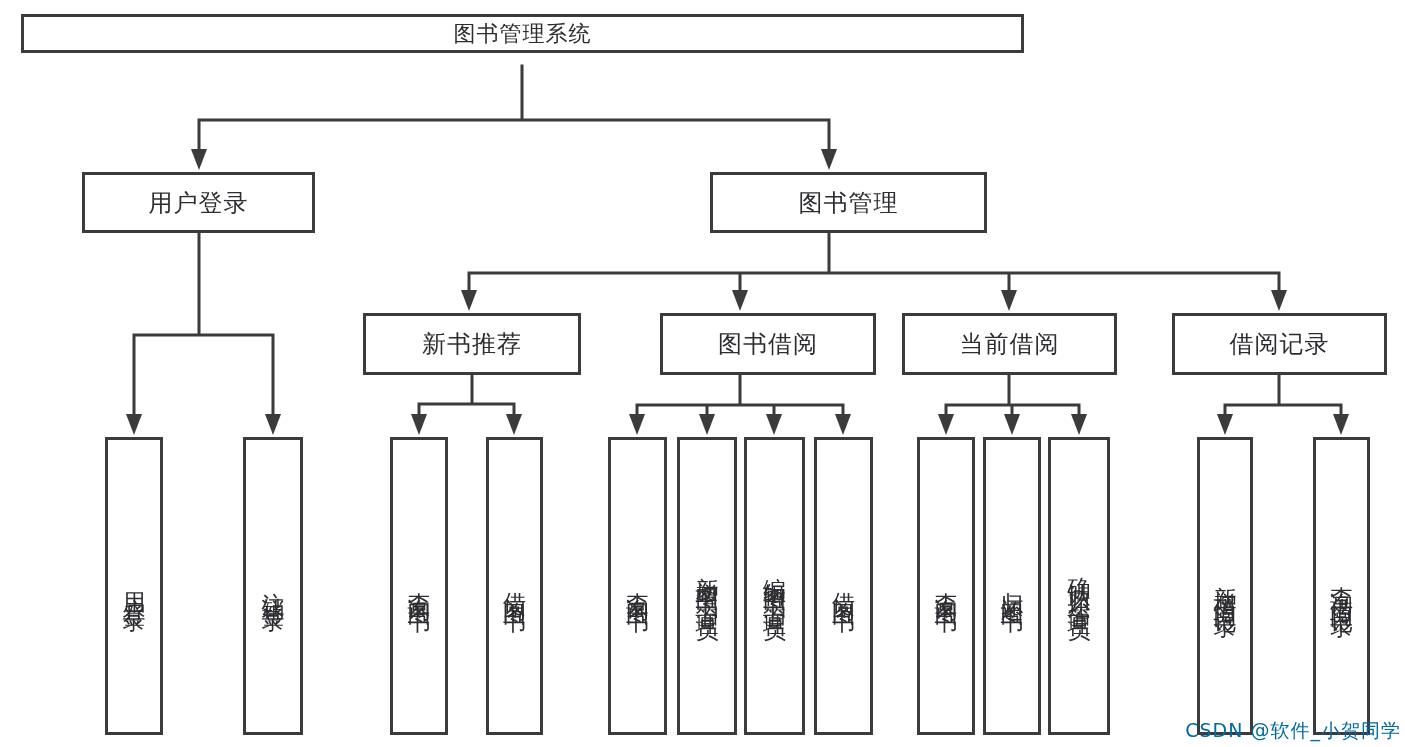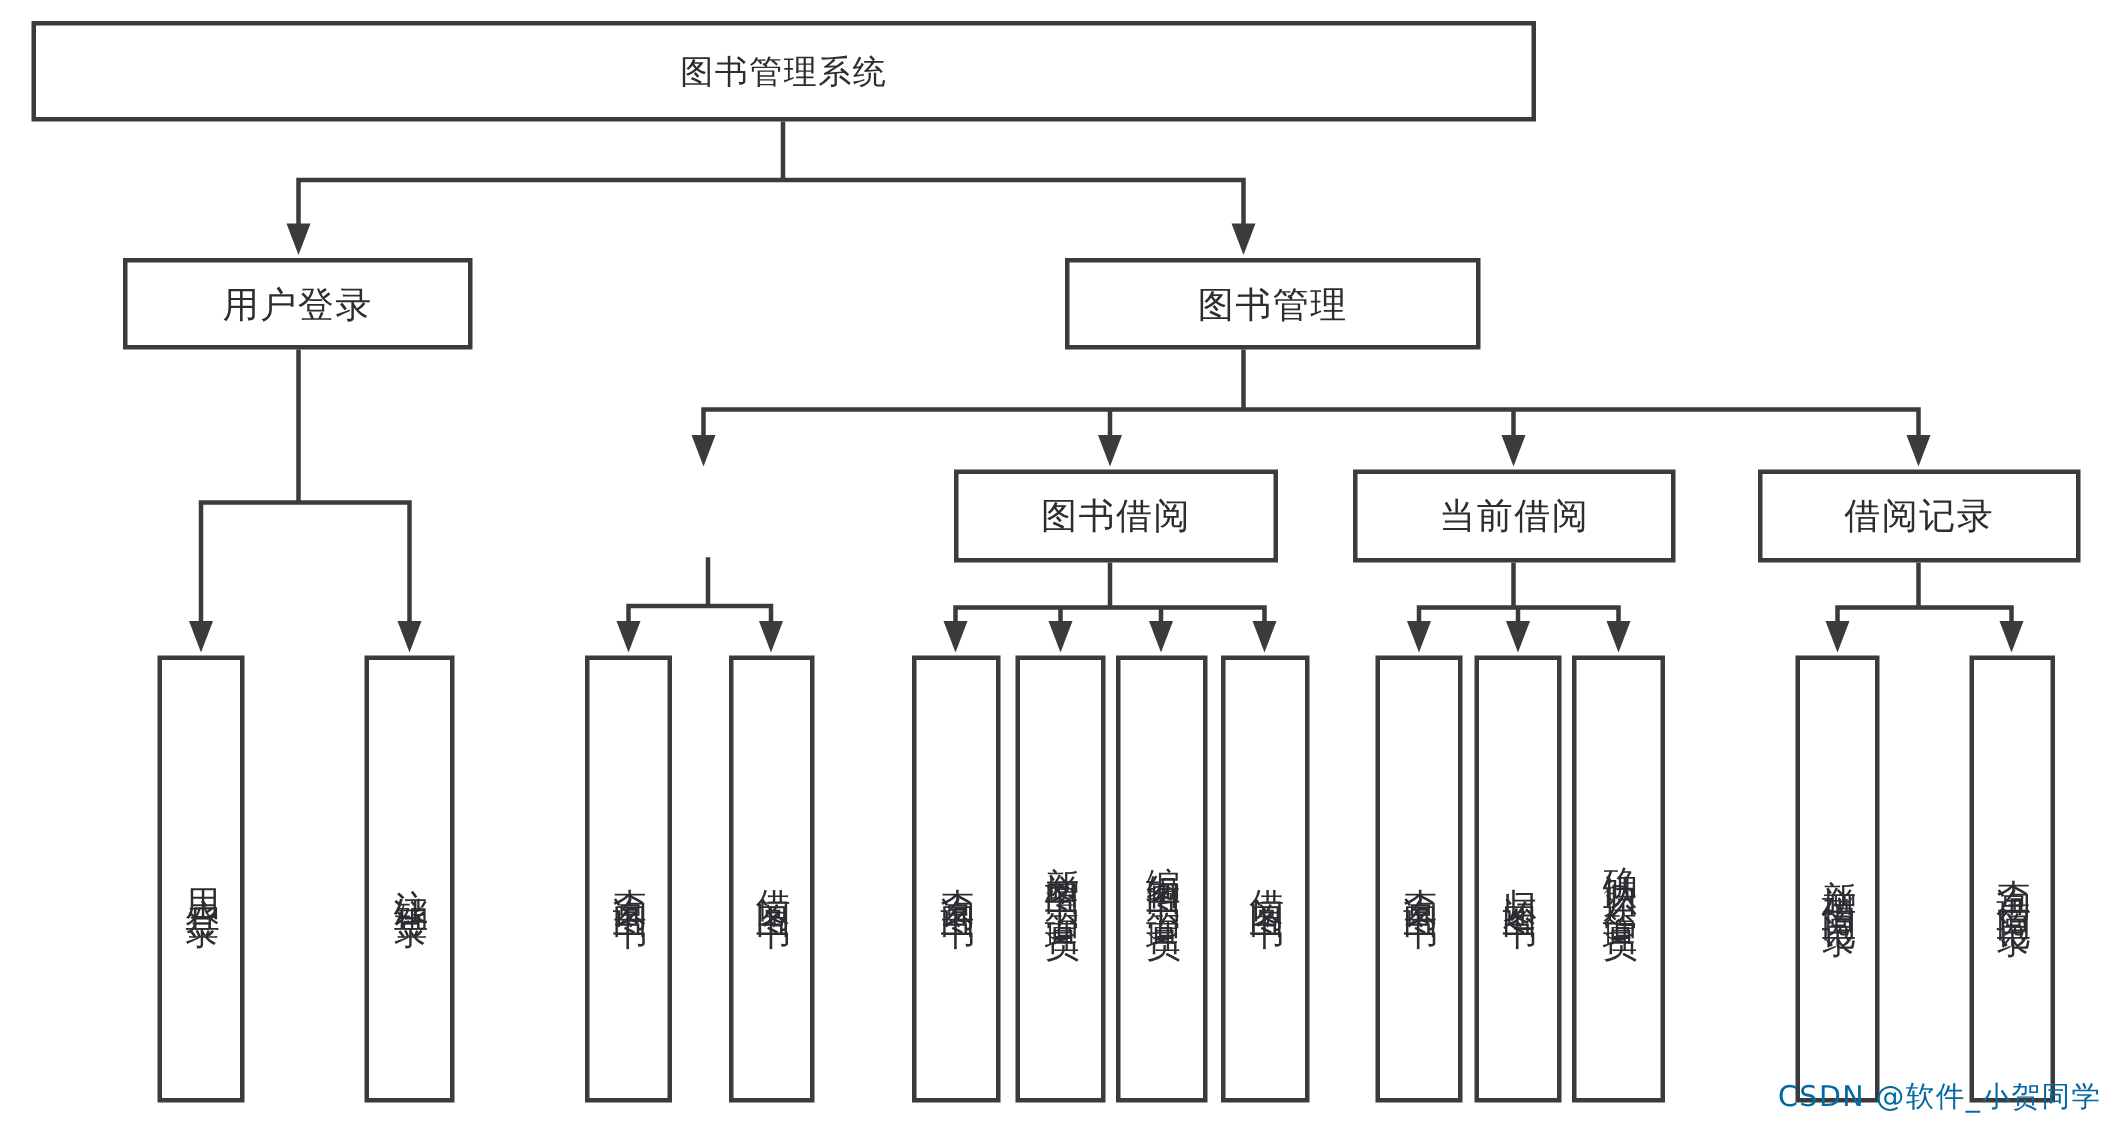--- a/index.html
+++ b/index.html
@@ -57,32 +57,35 @@
       <use href="#ah" x="774" y="435"></use>
       <use href="#ah" x="843" y="435"></use>
       <use href="#ah" x="946" y="435"></use>
       <use href="#ah" x="1012" y="435"></use>
       <use href="#ah" x="1079" y="435"></use>
       <use href="#ah" x="1225" y="435"></use>
       <use href="#ah" x="1341" y="435"></use>
     </g>
   </svg>
 
-  <div class="node h root" style="left:21px;top:14px;width:1003px;height:67px">
+  <div class="node h root" style="left:21px;top:14px;width:1003px;height:39px">
     <span>图书管理系统</span>
   </div>
 
   <div class="node h" style="left:82px;top:172px;width:233px;height:61px">
     <span>用户登录</span>
   </div>
   <div class="node h" style="left:710px;top:172px;width:277px;height:61px">
     <span>图书管理</span>
   </div>
 
-  <div class="node h" style="left:636px;top:313px;width:216px;height:62px">
+  <div class="node h" style="left:363px;top:313px;width:218px;height:62px">
+    <span>新书推荐</span>
+  </div>
+  <div class="node h" style="left:660px;top:313px;width:216px;height:62px">
     <span>图书借阅</span>
   </div>
   <div class="node h" style="left:1172px;top:313px;width:215px;height:62px">
     <span>借阅记录</span>
   </div>
   <div class="node h" style="left:902px;top:313px;width:215px;height:62px">
     <span>当前借阅</span>
   </div>
 
   <div class="node leaf" style="left:105px;top:437px;width:58px;height:298px">

